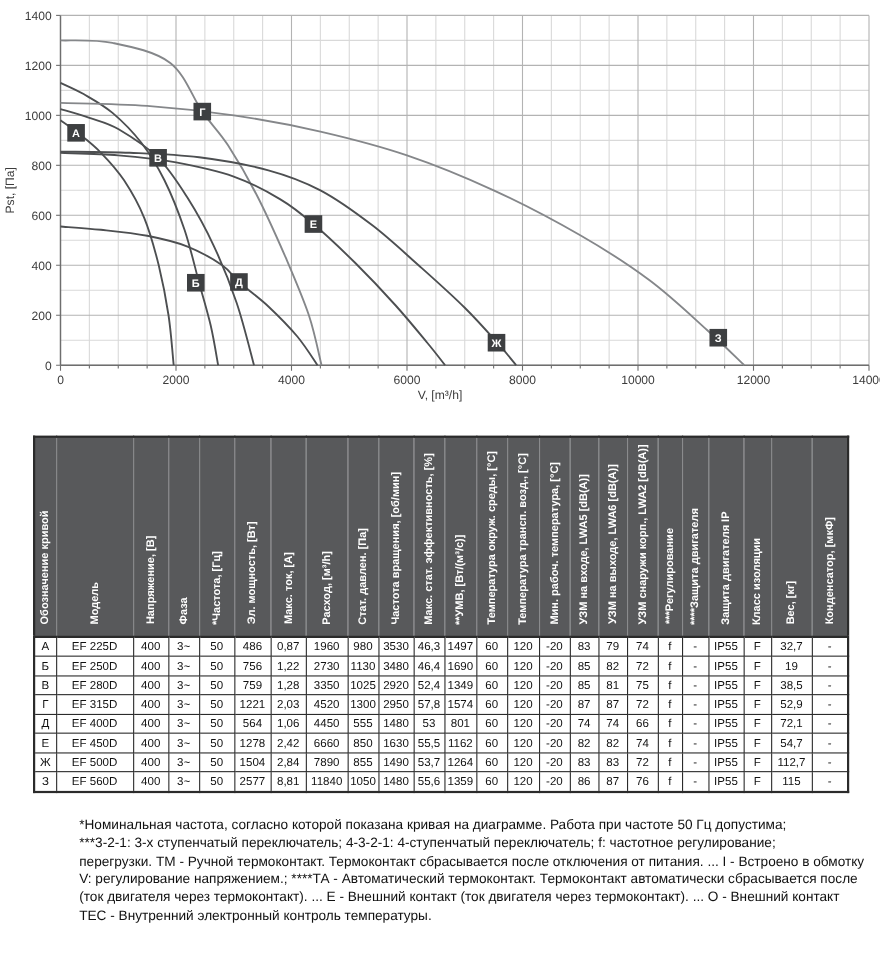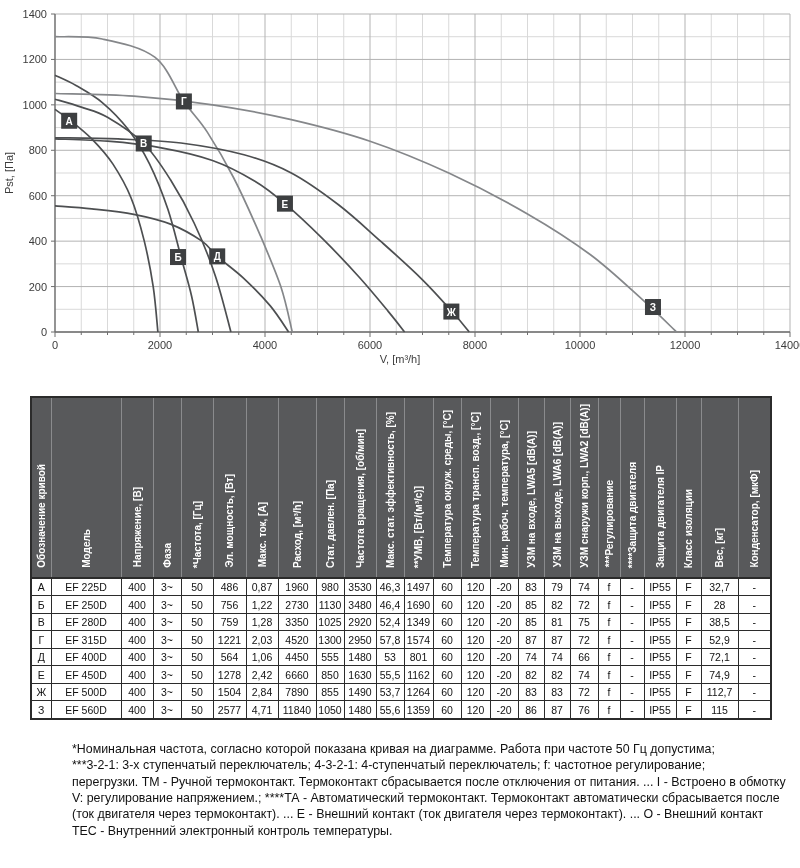--- a/index.html
+++ b/index.html
@@ -244,21 +244,21 @@
         <td>60</td>
         <td>120</td>
         <td>-20</td>
         <td>85</td>
         <td>82</td>
         <td>72</td>
         <td>f</td>
         <td>-</td>
         <td>IP55</td>
         <td>F</td>
-        <td>28</td>
+        <td>19</td>
         <td>-</td>
       </tr>
       <tr>
         <td>В</td>
         <td>EF 280D</td>
         <td>400</td>
         <td>3~</td>
         <td>50</td>
         <td>759</td>
         <td>1,28</td>
@@ -348,21 +348,21 @@
         <td>60</td>
         <td>120</td>
         <td>-20</td>
         <td>82</td>
         <td>82</td>
         <td>74</td>
         <td>f</td>
         <td>-</td>
         <td>IP55</td>
         <td>F</td>
-        <td>74,9</td>
+        <td>54,7</td>
         <td>-</td>
       </tr>
       <tr>
         <td>Ж</td>
         <td>EF 500D</td>
         <td>400</td>
         <td>3~</td>
         <td>50</td>
         <td>1504</td>
         <td>2,84</td>
@@ -384,21 +384,21 @@
         <td>112,7</td>
         <td>-</td>
       </tr>
       <tr>
         <td>З</td>
         <td>EF 560D</td>
         <td>400</td>
         <td>3~</td>
         <td>50</td>
         <td>2577</td>
-        <td>4,71</td>
+        <td>8,81</td>
         <td>11840</td>
         <td>1050</td>
         <td>1480</td>
         <td>55,6</td>
         <td>1359</td>
         <td>60</td>
         <td>120</td>
         <td>-20</td>
         <td>86</td>
         <td>87</td>

